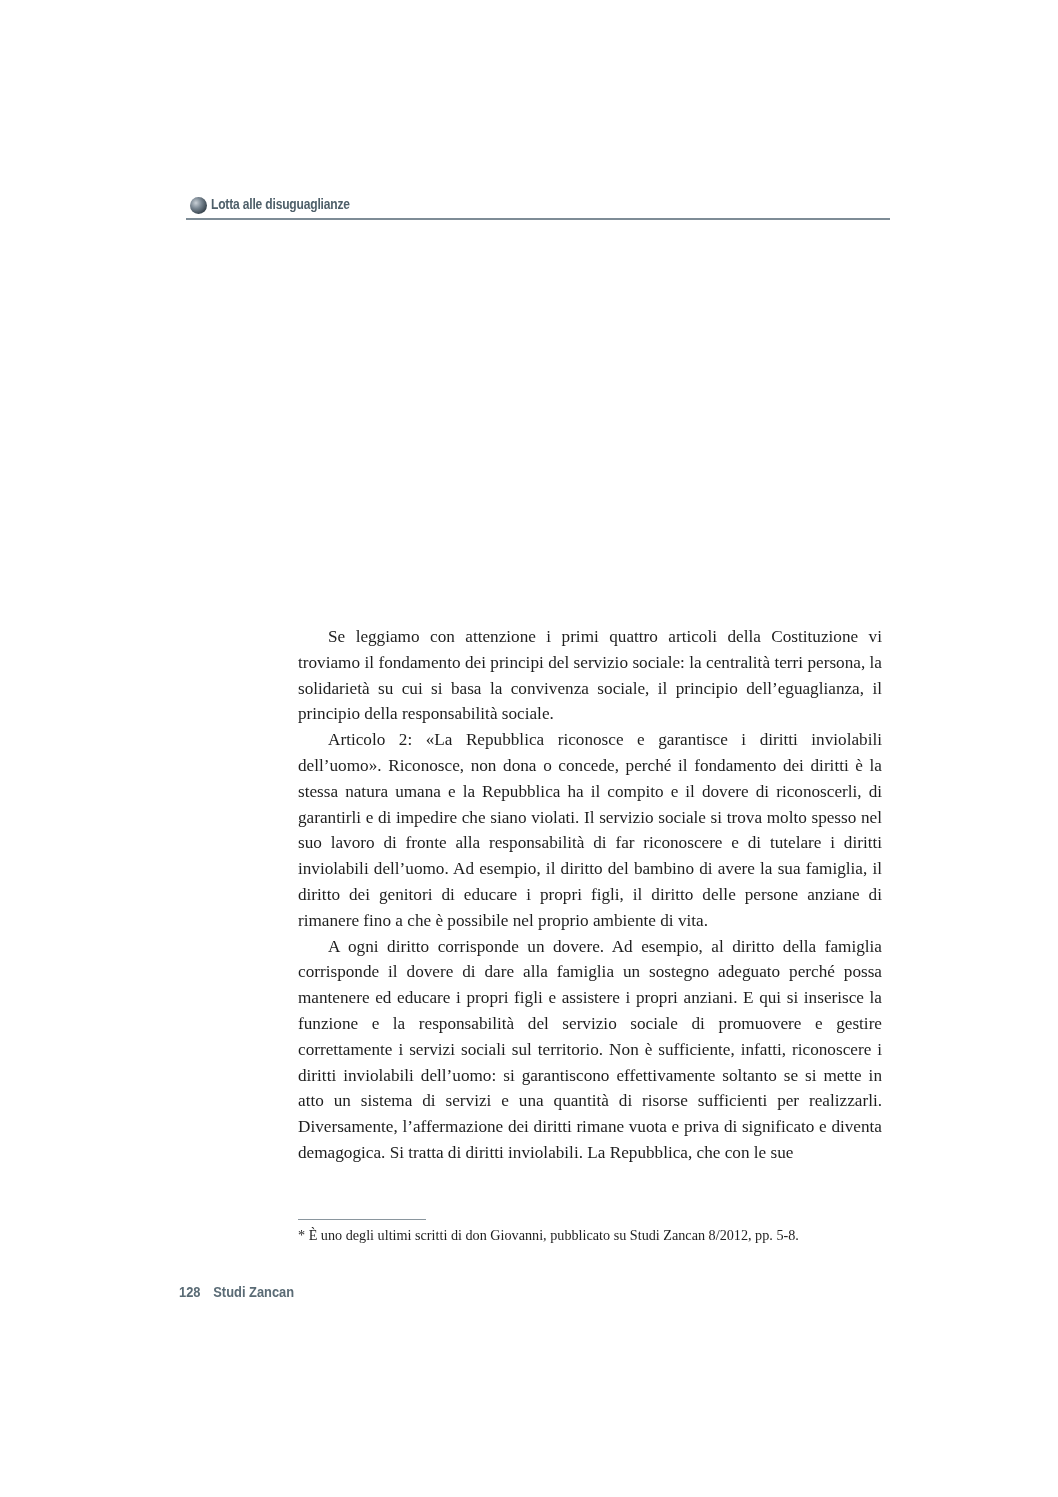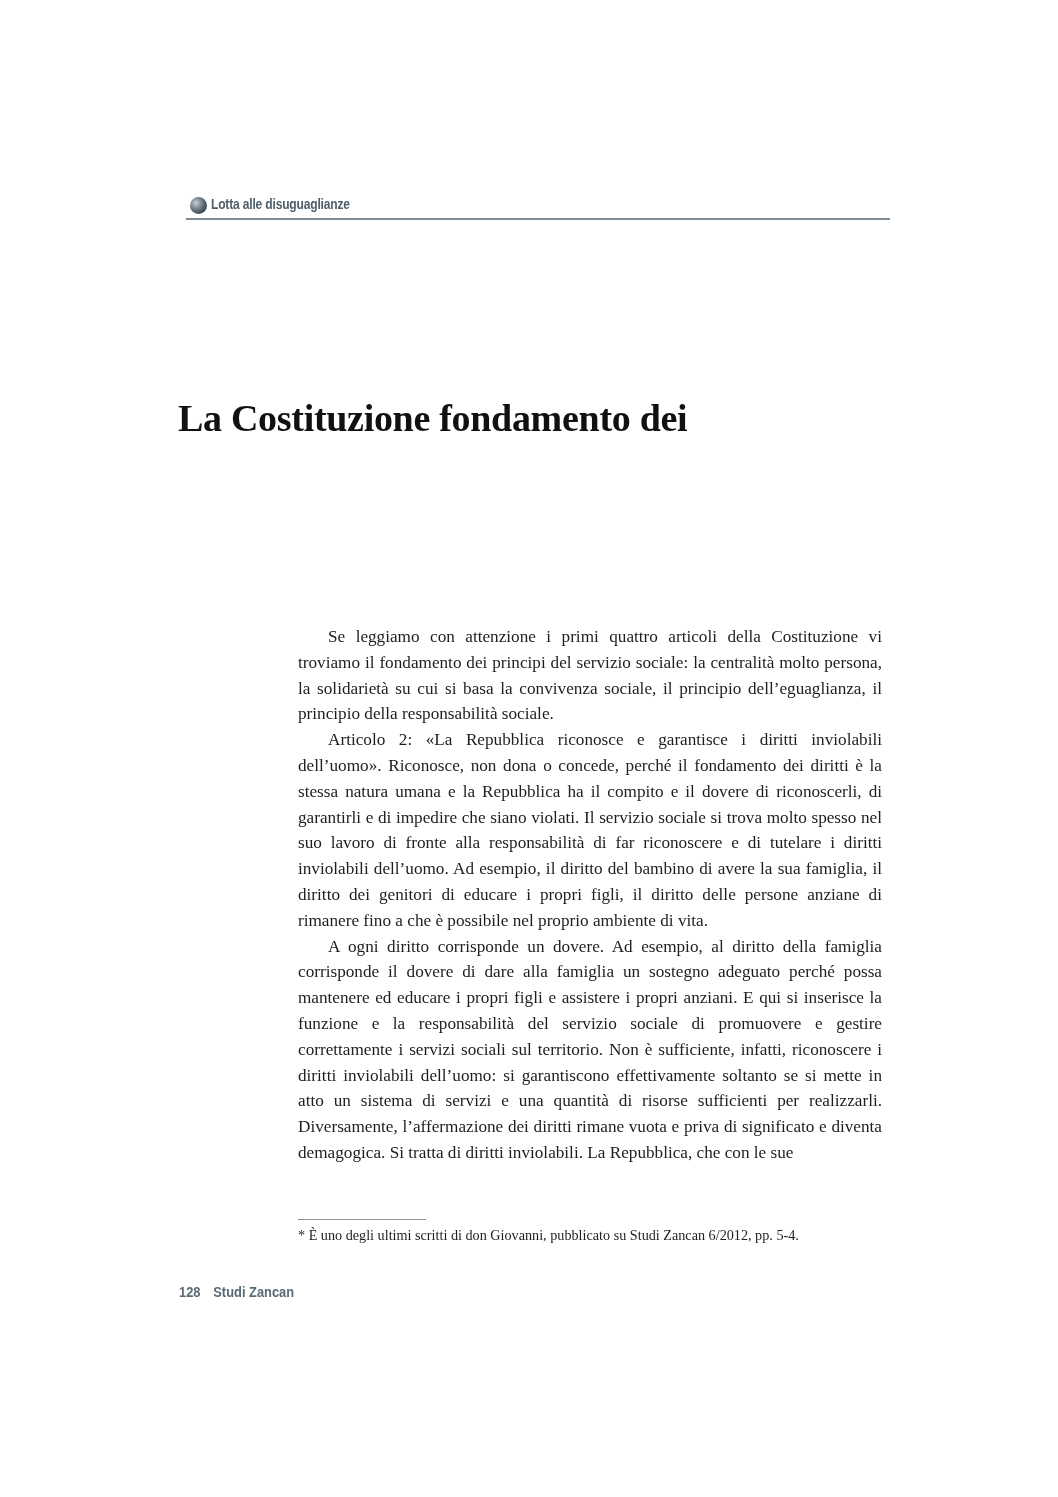--- a/index.html
+++ b/index.html
@@ -121,28 +121,27 @@
 </head>
 <body>
 
 <header class="running-header">
   <span class="orb"></span>
   <span class="section-label">Lotta alle disuguaglianze</span>
   <div class="rule"></div>
 </header>
 
 <h1 class="article-title">
-  <span>La Costituzione fondamento dei</span>
 </h1>
 
 <main class="body-text">
-  <p>Se leggiamo con attenzione i primi quattro articoli della Costituzio­ne vi troviamo il fondamento dei principi del servizio sociale: la cen­tralità molto persona, la solidarietà su cui si basa la convivenza sociale, il principio dell’eguaglianza, il principio della responsabilità sociale.</p>
+  <p>Se leggiamo con attenzione i primi quattro articoli della Costituzio­ne vi troviamo il fondamento dei principi del servizio sociale: la cen­tralità terri persona, la solidarietà su cui si basa la convivenza sociale, il principio dell’eguaglianza, il principio della responsabilità sociale.</p>
   <p>Articolo 2: «La Repubblica riconosce e garantisce i diritti inviolabili dell’uomo». Riconosce, non dona o concede, perché il fondamento dei diritti è la stessa natura umana e la Repubblica ha il compito e il dovere di riconoscerli, di garantirli e di impedire che siano violati. Il servizio sociale si trova molto spesso nel suo lavoro di fronte alla responsabilità di far riconoscere e di tutelare i diritti inviolabili dell’uomo. Ad esempio, il diritto del bambino di avere la sua famiglia, il diritto dei genitori di educare i propri figli, il diritto delle persone anziane di rimanere fino a che è possibile nel proprio ambiente di vita.</p>
   <p>A ogni diritto corrisponde un dovere. Ad esempio, al diritto della famiglia corrisponde il dovere di dare alla famiglia un sostegno adegua­to perché possa mantenere ed educare i propri figli e assistere i propri anziani. E qui si inserisce la funzione e la responsabilità del servizio sociale di promuovere e gestire correttamente i servizi sociali sul terri­torio. Non è sufficiente, infatti, riconoscere i diritti inviolabili dell’uomo: si garantiscono effettivamente soltanto se si mette in atto un sistema di servizi e una quantità di risorse sufficienti per realizzarli. Diversamente, l’affermazione dei diritti rimane vuota e priva di significato e diventa demagogica. Si tratta di diritti inviolabili. La Repubblica, che con le sue</p>
 </main>
 
 <div class="footnote-rule"></div>
-<div class="footnote">* È uno degli ultimi scritti di don Giovanni, pubblicato su Studi Zancan 6/2012, pp. 5-4.</div>
+<div class="footnote">* È uno degli ultimi scritti di don Giovanni, pubblicato su Studi Zancan 8/2012, pp. 5-8.</div>
 
 <footer class="page-footer">
   <span class="page-number">128</span>
   <span>Studi Zancan</span>
 </footer>
 
 </body></html>

